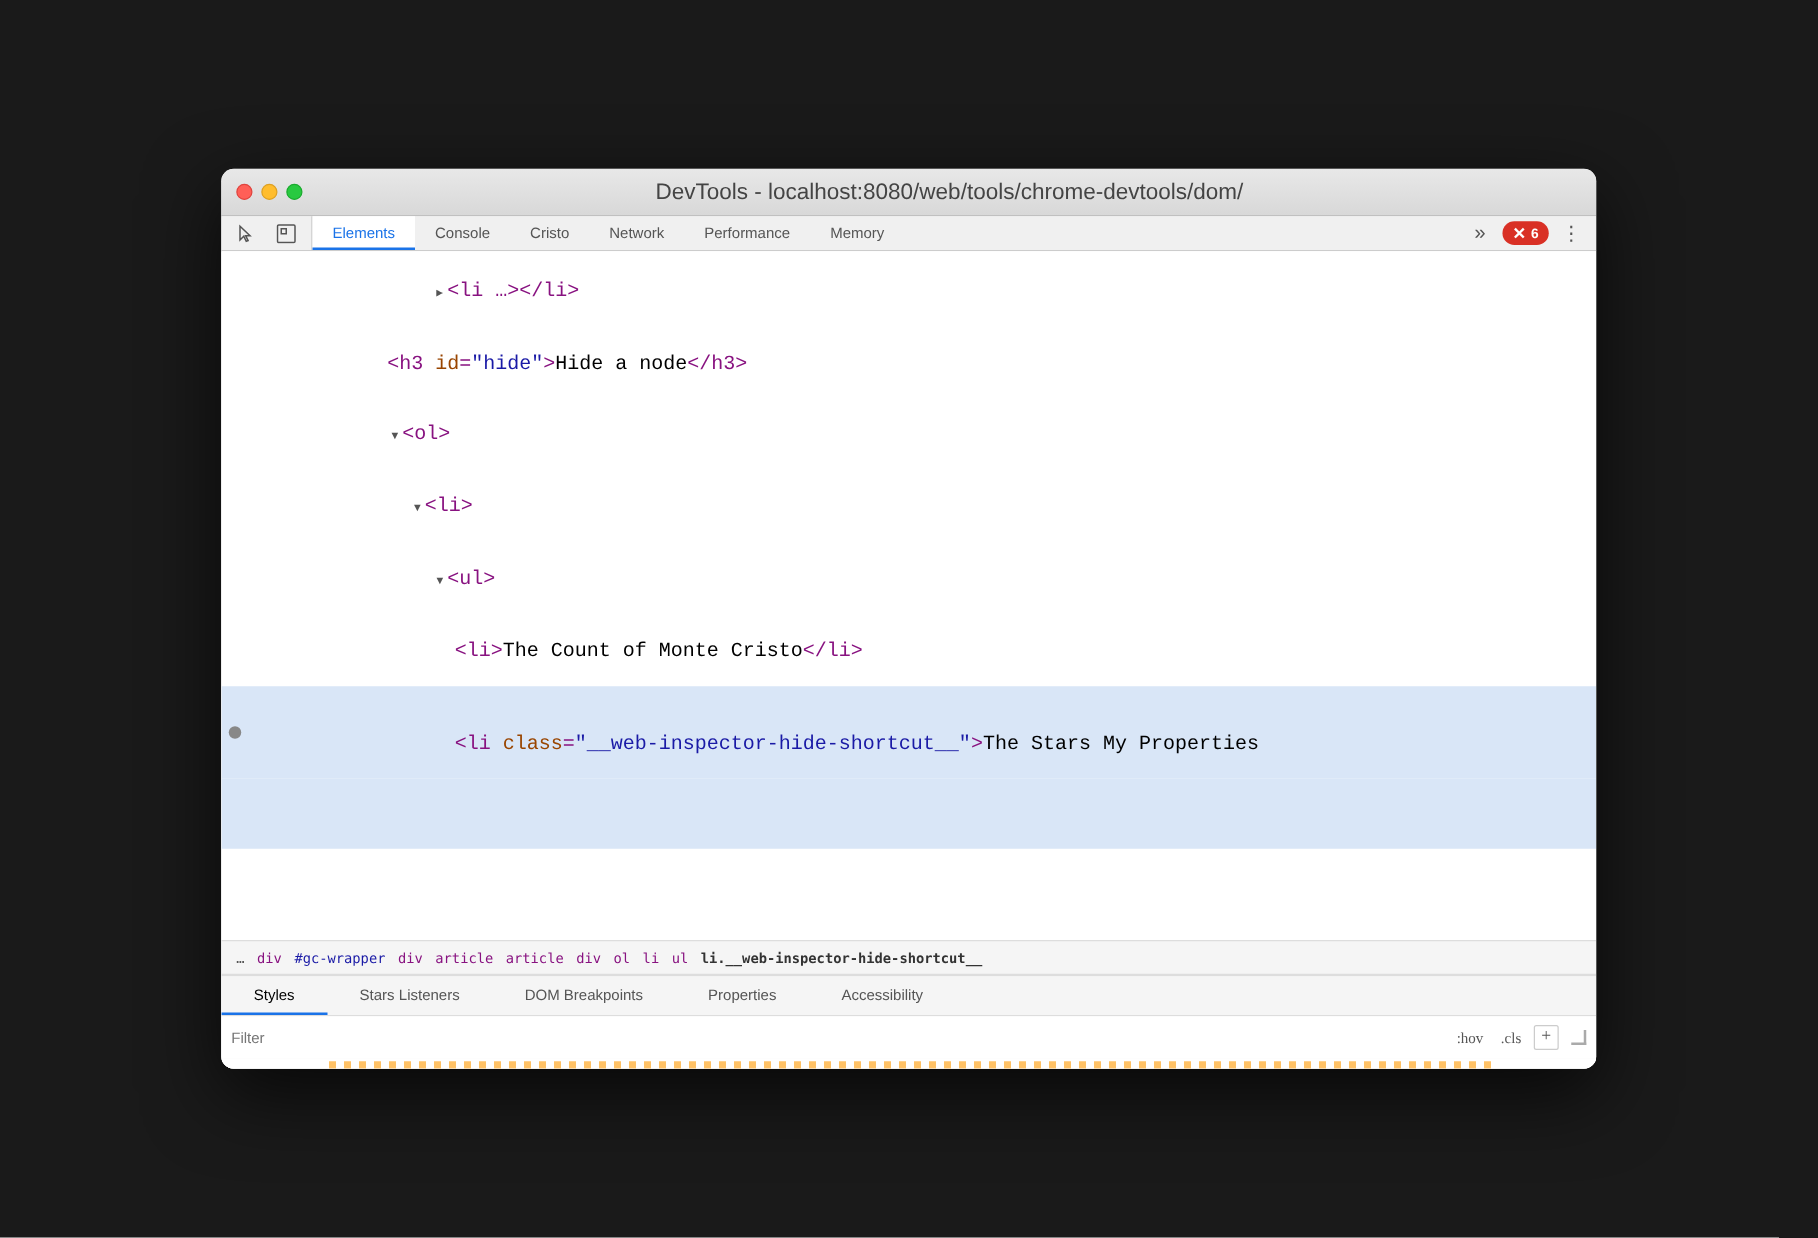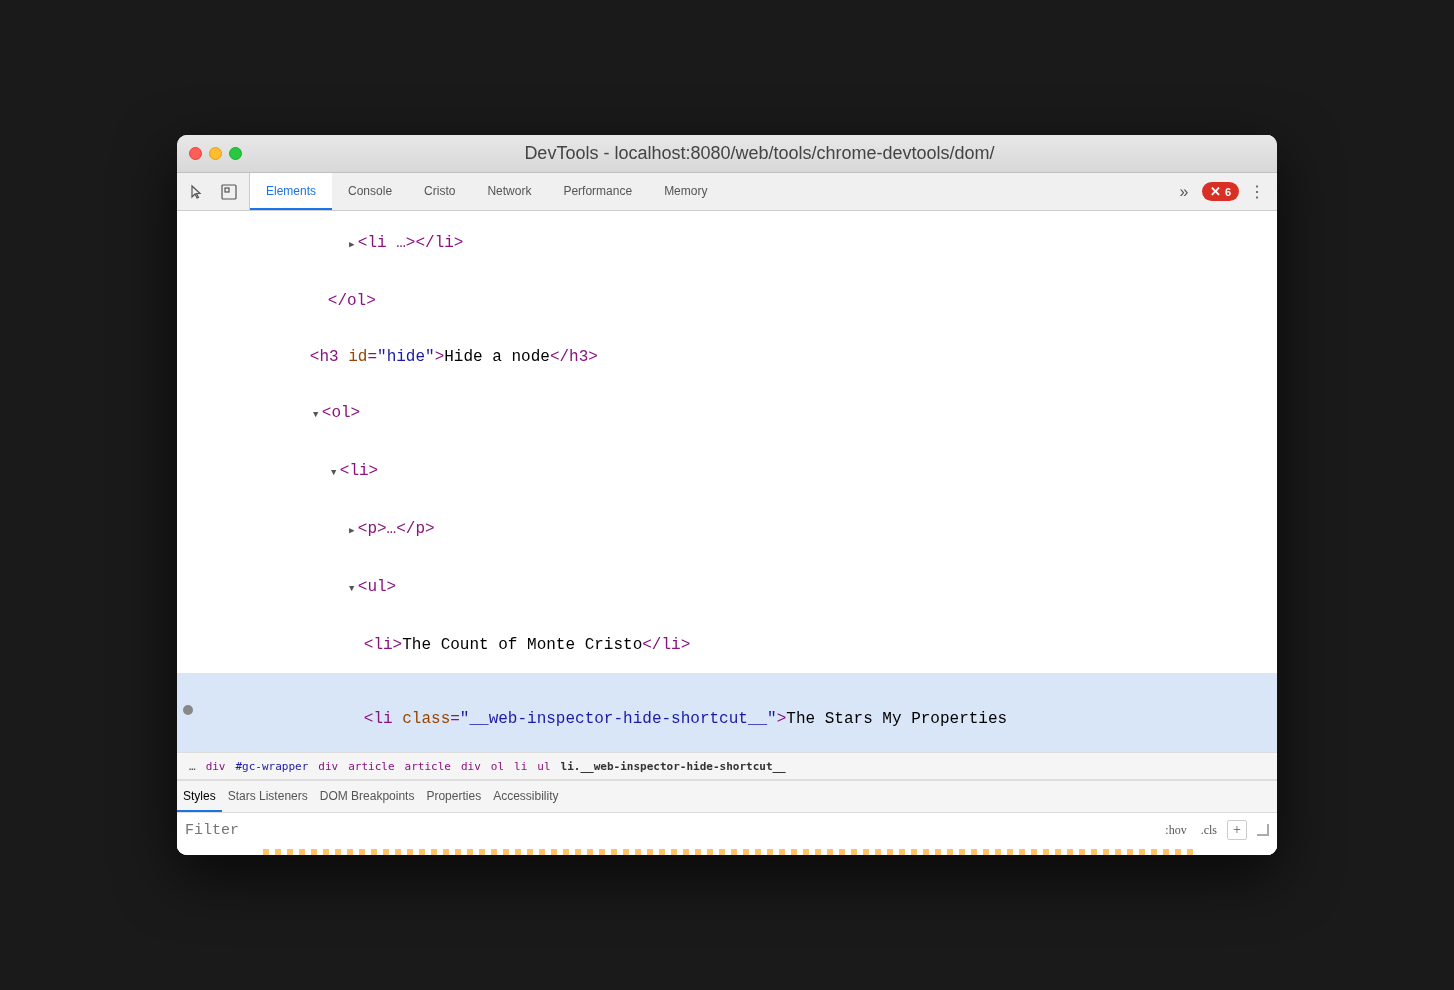--- a/index.html
+++ b/index.html
@@ -61,21 +61,21 @@
       color: #444;
       font-weight: 500;
     }
 
     
     .tab-bar {
       background: #f0f0f0;
       border-bottom: 1px solid #ccc;
       display: flex;
       align-items: stretch;
-      height: 38px;
+      height: 28px;
       flex-shrink: 0;
     }
 
     .tab-bar-icons {
       display: flex;
       align-items: center;
       padding: 0 8px;
       gap: 8px;
       border-right: 1px solid #ccc;
     }
@@ -256,21 +256,21 @@
     }
 
     .bottom-tabs {
       display: flex;
       border-bottom: 1px solid #ddd;
       background: #f5f5f5;
       height: 32px;
     }
 
     .bottom-tab {
-      padding: 0 6px;
+      padding: 0 26px;
       display: flex;
       align-items: center;
       font-size: 12px;
       color: #555;
       cursor: pointer;
       border-bottom: 2px solid transparent;
     }
 
     .bottom-tab.active {
       color: #000;
@@ -282,24 +282,24 @@
       align-items: center;
       padding: 4px 8px;
       height: 34px;
       background: #fff;
     }
 
     .filter-input {
       flex: 1;
       border: none;
       outline: none;
-      font-size: 15px;
+      font-size: 12px;
       color: #333;
       background: transparent;
-      font-family: Liberation Mono, monospace;
+      font-family: Liberation Sans, sans-serif;
     }
 
     .filter-right {
       display: flex;
       align-items: center;
       gap: 6px;
       color: #555;
       font-size: 12px;
       font-family: Liberation Serif, serif;
     }
@@ -393,39 +393,33 @@
   </div>
 
   <div class="main-area">
 
     <div class="dom-panel">
 
       <div class="dom-line" style="padding-left: calc(20px + 4*18px)">
         <span class="triangle closed"></span><span class="tag">&lt;li …&gt;&lt;/li&gt;</span>
       </div>
 
-      <div class="dom-line" style="padding-left: calc(20px + 3*18px)">
-        <span class="tag">&lt;/ol&gt;</span>
-      </div>
 
       <div class="dom-line" style="padding-left: calc(20px + 2*18px)">
         <span class="tag">&lt;h3 </span><span class="attr-name">id</span><span class="tag">=</span><span class="attr-value">"hide"</span><span class="tag">&gt;</span><span class="text-content">Hide a node</span><span class="tag">&lt;/h3&gt;</span>
       </div>
 
       <div class="dom-line" style="padding-left: calc(20px + 2*18px)">
         <span class="triangle open"></span><span class="tag">&lt;ol&gt;</span>
       </div>
 
       <div class="dom-line" style="padding-left: calc(20px + 3*18px)">
         <span class="triangle open"></span><span class="tag">&lt;li&gt;</span>
       </div>
 
-      <div class="dom-line" style="padding-left: calc(20px + 4*18px)">
-        <span class="triangle closed"></span><span class="tag">&lt;p&gt;…&lt;/p&gt;</span>
-      </div>
 
       <div class="dom-line" style="padding-left: calc(20px + 4*18px)">
         <span class="triangle open"></span><span class="tag">&lt;ul&gt;</span>
       </div>
 
       <div class="dom-line" style="padding-left: calc(20px + 5*18px)">
         <span class="tag">&lt;li&gt;</span><span class="text-content">The Count of Monte Cristo</span><span class="tag">&lt;/li&gt;</span>
       </div>
 
       <div class="dom-line selected" style="padding-left: calc(20px + 5*18px); position: relative;">

